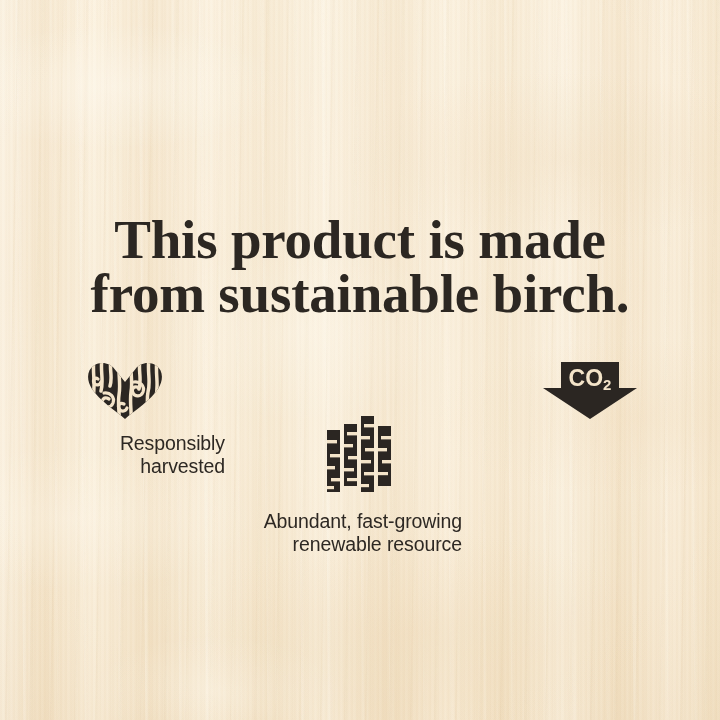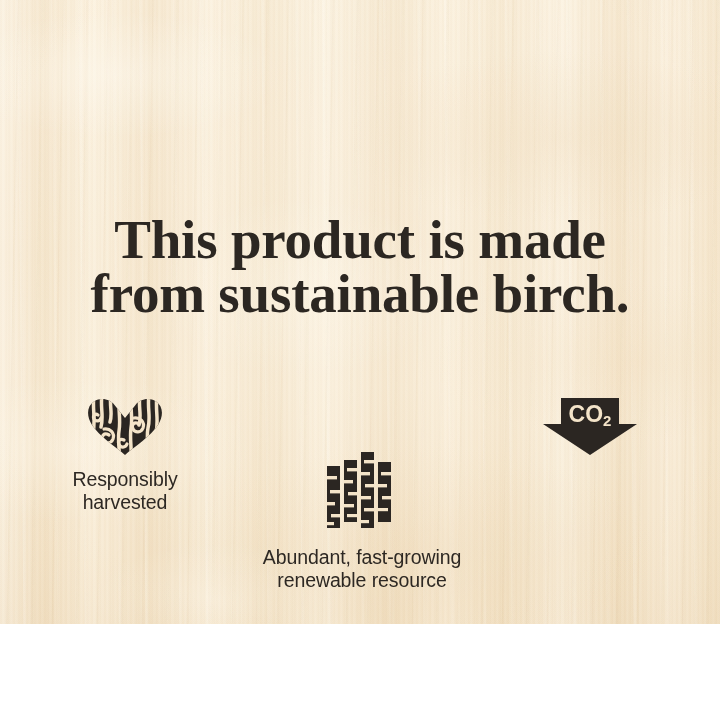--- a/index.html
+++ b/index.html
@@ -5,21 +5,21 @@
 <style>
   html, body {
     margin: 0;
     padding: 0;
     background: #ffffff;
   }
 
   #panel {
     position: relative;
     width: 720px;
-    height: 624px;
+    height: 720px;
     overflow: hidden;
     background-color: #f5e6cd;
     font-family: "Liberation Sans", sans-serif;
     -webkit-font-smoothing: antialiased;
   }
 
   
   .bg-base {
     position: absolute;
     inset: 0;
@@ -129,22 +129,21 @@
     color: #2c2722;
     font-size: 55px;
     line-height: 54px;
     letter-spacing: -0.2px;
     white-space: pre-line;
   }
 
   
   .feature {
     position: absolute;
-    text-align: center;
-    margin-top: 36px;
+    text-align: right;
   }
   .feature-icon {
     display: flex;
     align-items: flex-end;
     justify-content: center;
   }
   .feature-caption {
     margin-top: 12px;
     color: #2d2823;
     font-size: 19.5px;

